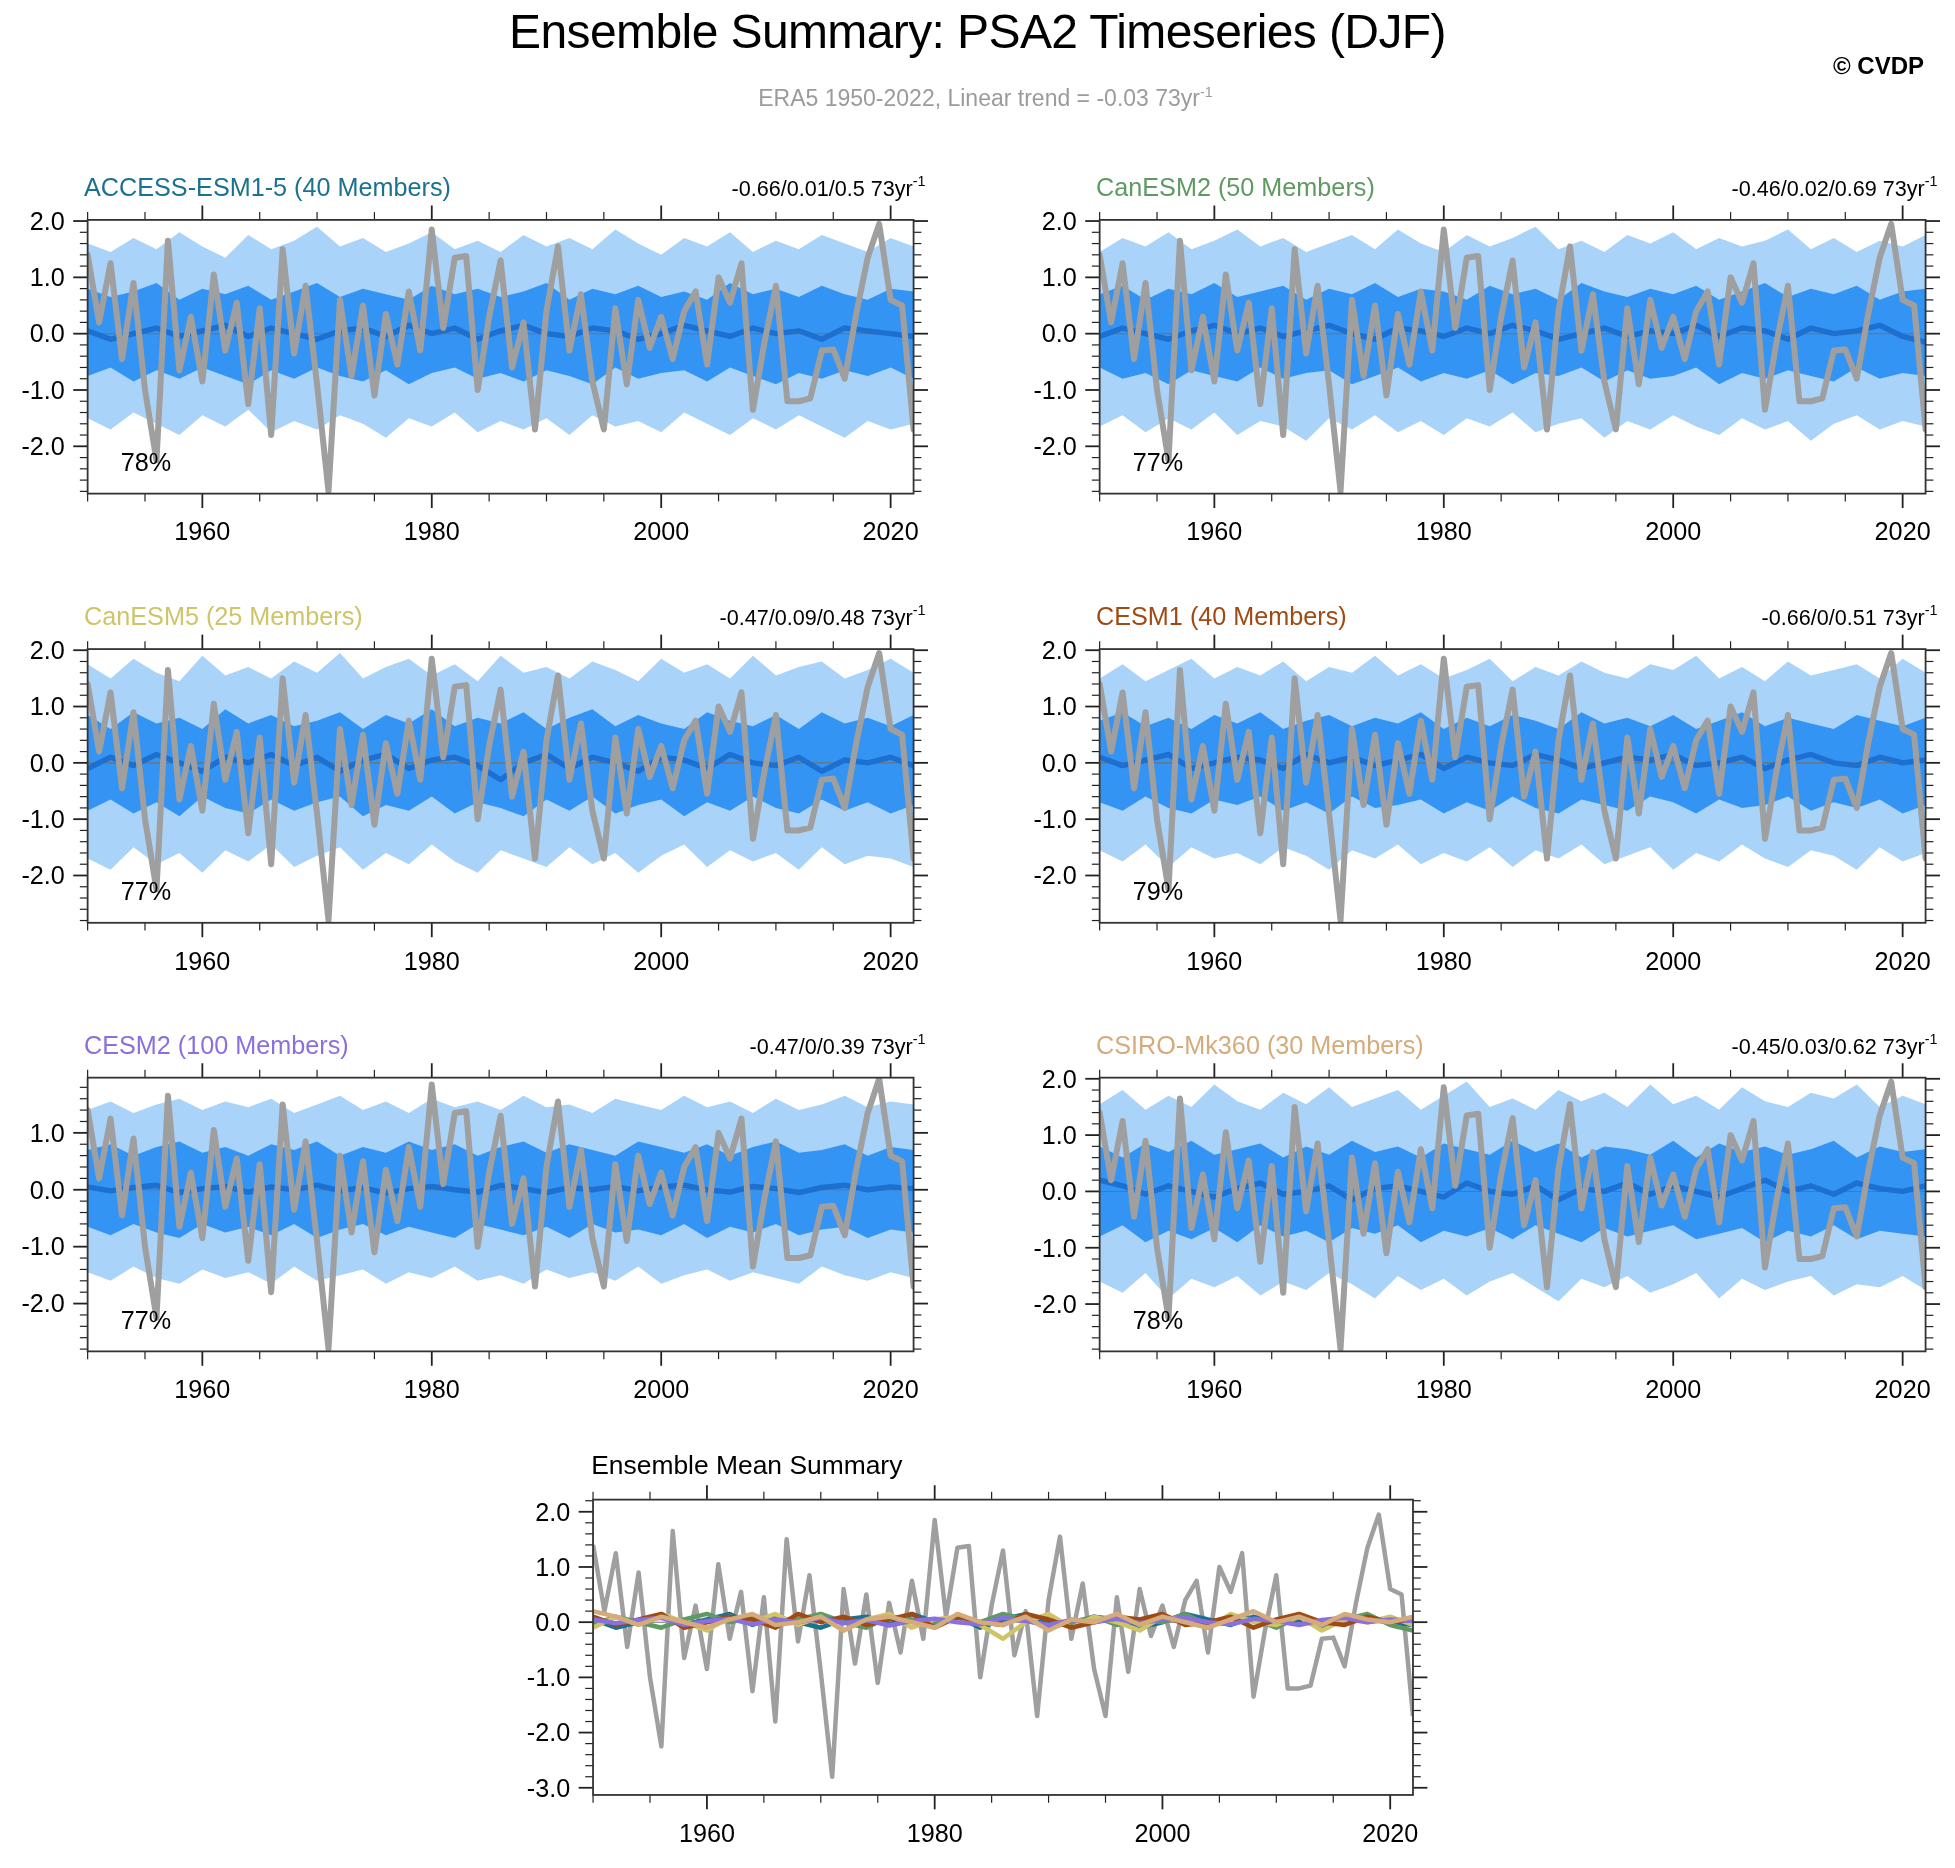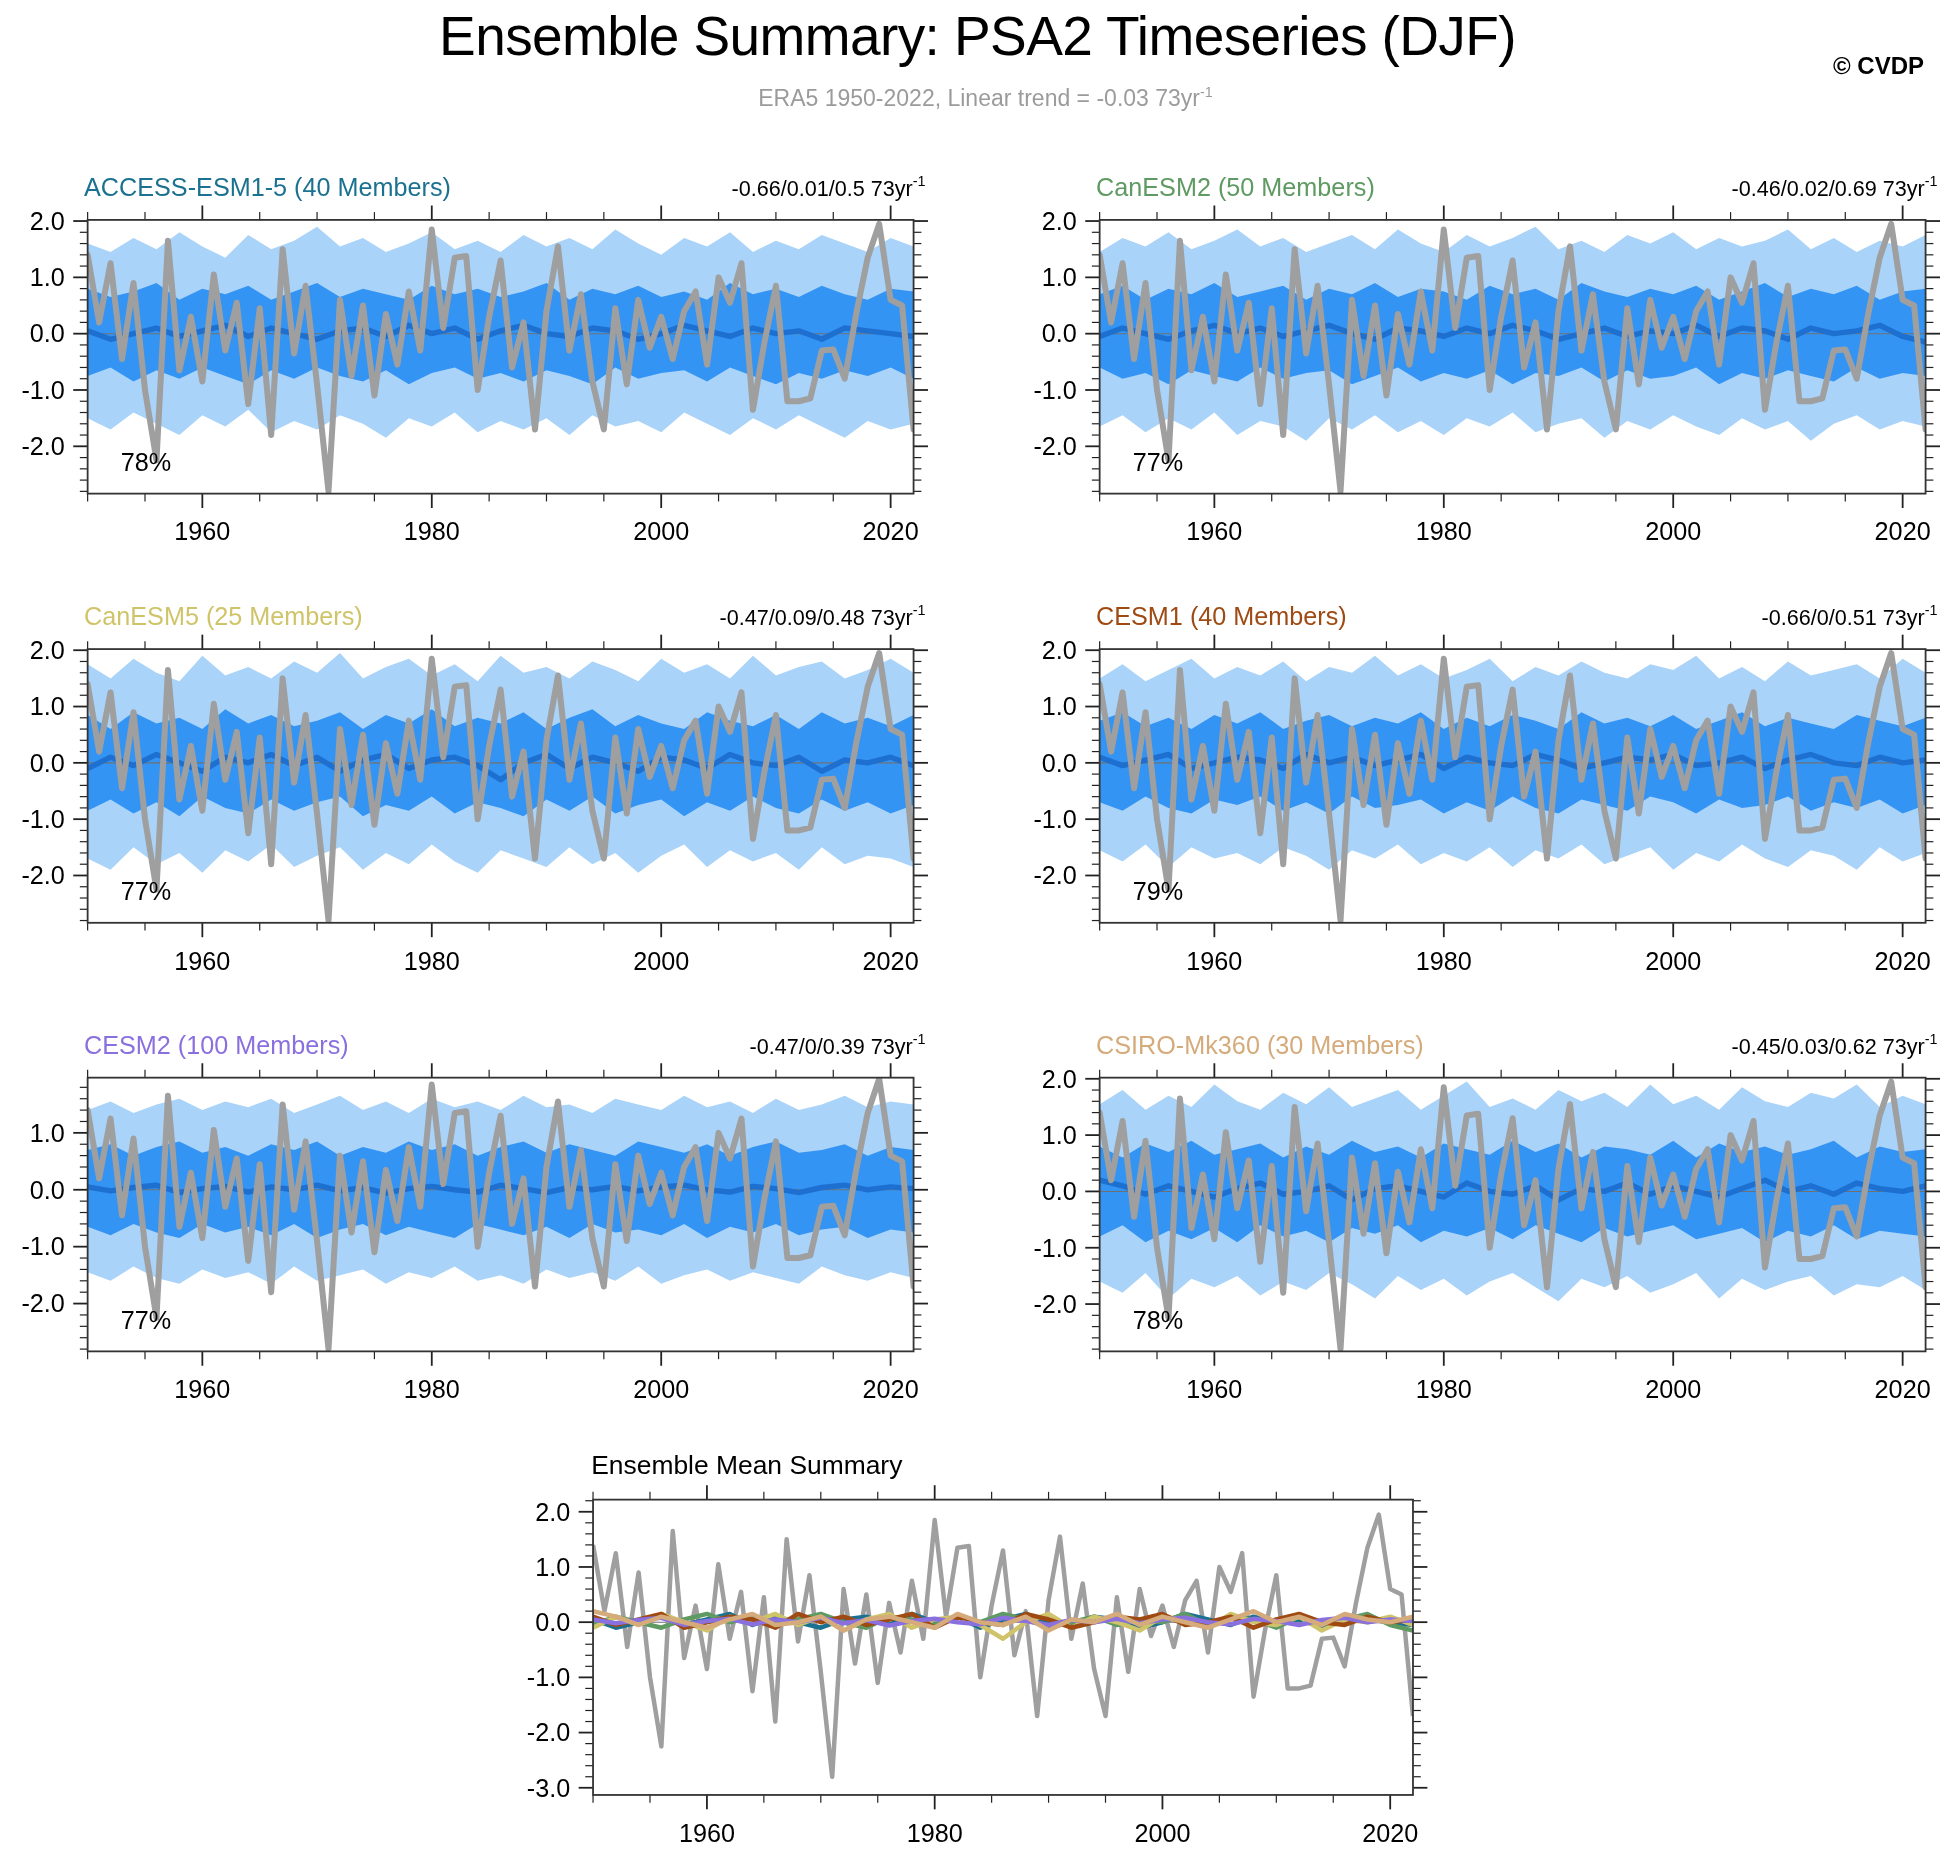--- a/index.html
+++ b/index.html
@@ -1,17 +1,17 @@
 <!DOCTYPE html>
 <html style="font-size:9.6px"><head>
 <meta charset="utf-8">
 <style>
   html,body{margin:0;padding:0;background:#ffffff;}
   body{width:1955px;height:1869px;position:relative;font-family:"Liberation Sans",sans-serif;color:#000;}
-  .fig-title{position:absolute;top:3.6px;left:0;width:1955px;text-align:center;font-size:55px;letter-spacing:-0.6px;}
+  .fig-title{position:absolute;top:3.6px;left:0;width:1955px;text-align:center;font-size:48px;letter-spacing:-0.6px;}
   .fig-subtitle{position:absolute;top:84px;left:8px;width:1955px;text-align:center;font-size:23px;color:#9b9b9b;}
   .fig-subtitle sup{font-size:14.4px;}
   .watermark{position:absolute;top:52px;right:31px;font-size:24px;font-weight:bold;color:#000000;}
   svg text{font-family:"Liberation Sans",sans-serif;}
 </style>
 </head>
 <body>
 
 <div class="fig-title">Ensemble Summary: PSA2 Timeseries (DJF)</div>
 <div class="fig-subtitle"><span>ERA5 1950-2022, Linear trend = -0.03 73yr</span><sup>-1</sup></div>

